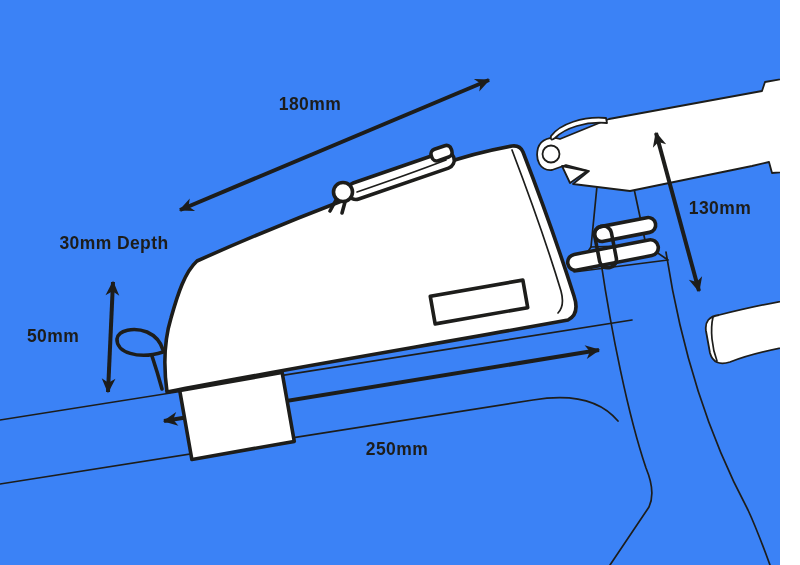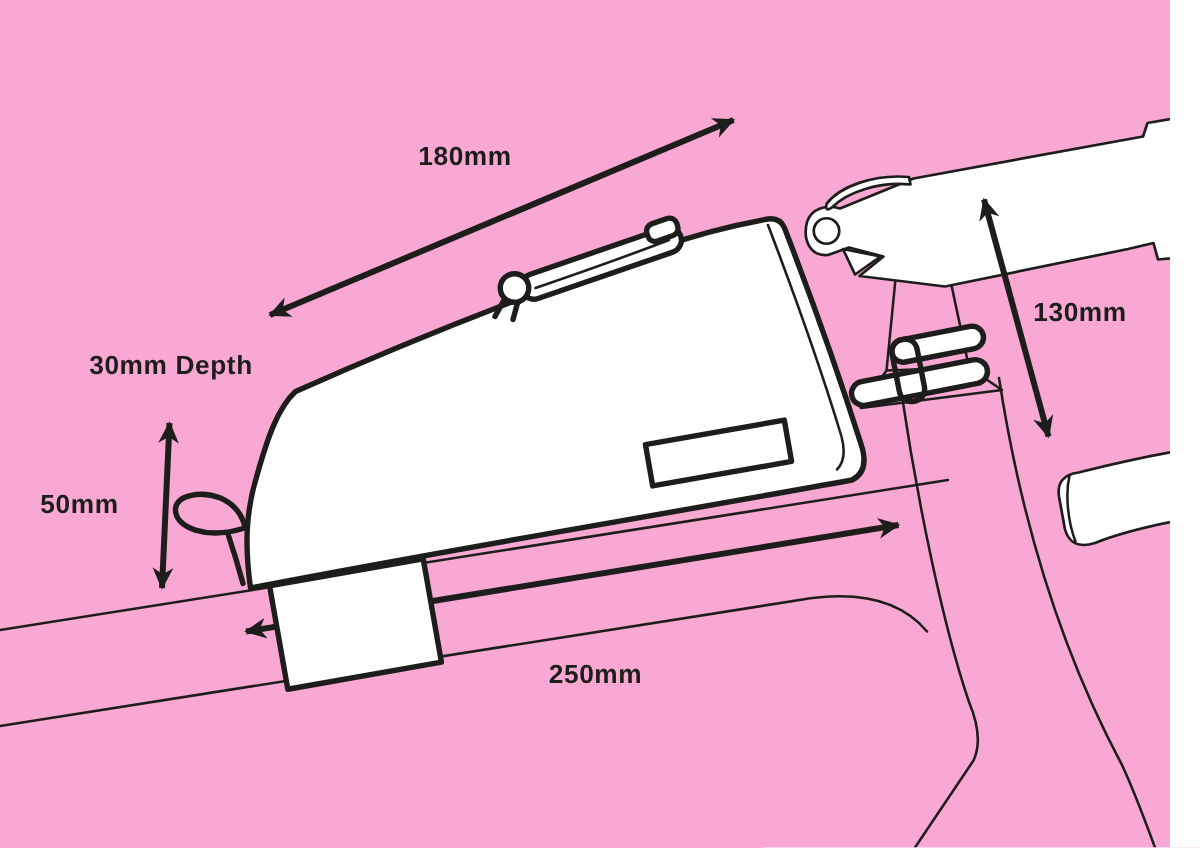--- a/index.html
+++ b/index.html
@@ -1,19 +1,19 @@
 <!DOCTYPE html>
 <html><head>
 <meta charset="utf-8">
 <style>
   html,body{margin:0;padding:0;background:#ffffff;}
   .stage{
     position:relative;
     width:780px;height:565px;
-    background:#f9a8d4;
+    background:#3b82f6;
     overflow:hidden;
     font-family:"Liberation Sans", sans-serif;
   }
   svg{display:block;}
   .dim-label{
     font-family:"Liberation Sans","DejaVu Sans",sans-serif;
     font-weight:700;
     font-size:17.5px;
     letter-spacing:0.4px;
     fill:#1d1d1b;

